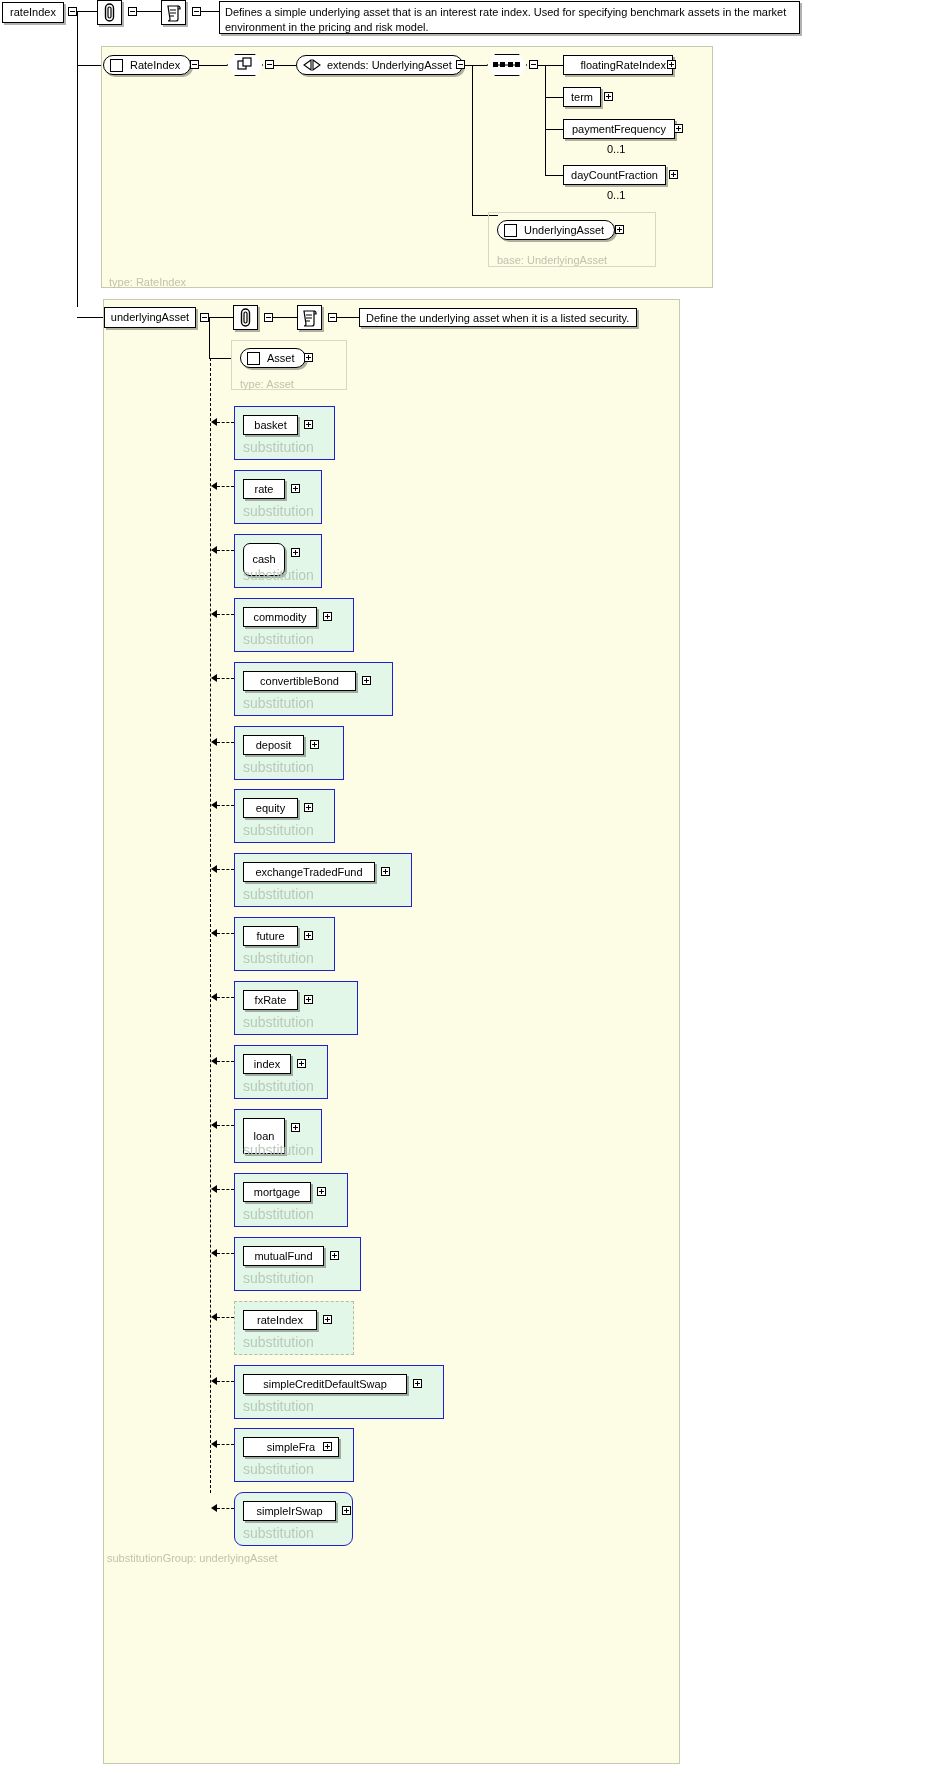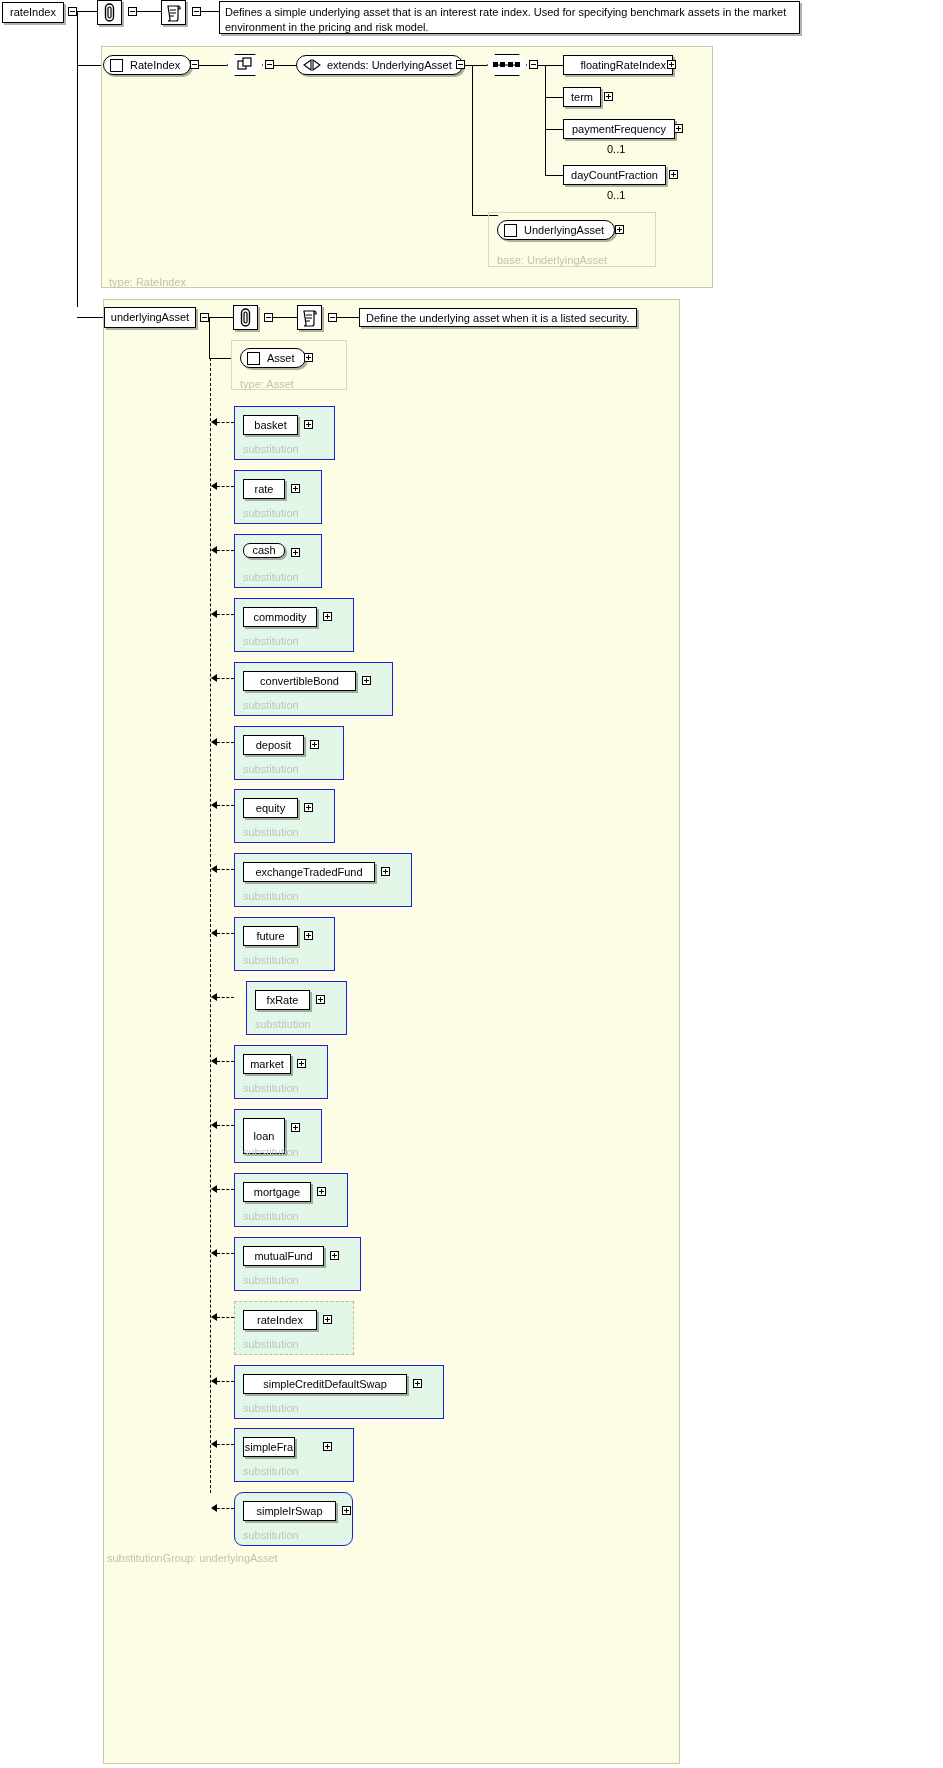--- a/index.html
+++ b/index.html
@@ -95,21 +95,21 @@
   .subbox{
     position:absolute;
     background:#e2f7e7;
     border:1px solid #2020d0;
     box-sizing:border-box;
   }
   .subbox.self{
     border:1px dashed #b9b9a8;
   }
   .subbox .sublabel{
-    position:absolute;left:8px;bottom:4px;color:#b9c9bb;font-size:11px;
+    position:absolute;left:8px;bottom:4px;color:#b9c9bb;font-size:14px;
   }
 
   
   .doc{
     position:absolute;
     background:#ffffff;border:1px solid #000;
     box-shadow:2px 2px 0 rgba(0,0,0,0.30);
     box-sizing:border-box;
     padding:3px 5px;
     font-size:11px;line-height:1.35;
@@ -324,21 +324,21 @@
     <div class="subbox" style="left: 234px; top: 470px; width: 88px; height: 54px;">
       <div class="node" style="left: 8px; top: 8px; width: 42px; height: 20px; position: absolute;">
         <span>rate</span>
       </div>
       <div class="exp plus" style="left: 56px; top: 13px;"></div>
       <div class="sublabel">substitution</div>
     </div>
     <div class="dasharm" style="left: 217px; top: 550px; width: 17px;"></div>
     <div class="arrowL" style="left: 211px; top: 546px;"></div>
     <div class="subbox" style="left: 234px; top: 534px; width: 88px; height: 54px;">
-      <div class="node" style="left: 8px; top: 8px; width: 42px; height: 15px; position: absolute; border-radius: 7px;">
+      <div class="node" style="left: 8px; top: 8px; width: 42px; height: 33px; position: absolute; border-radius: 7px;">
         <span>cash</span>
       </div>
       <div class="exp plus" style="left: 56px; top: 13px;"></div>
       <div class="sublabel">substitution</div>
     </div>
     <div class="dasharm" style="left: 217px; top: 614px; width: 17px;"></div>
     <div class="arrowL" style="left: 211px; top: 610px;"></div>
     <div class="subbox" style="left: 234px; top: 598px; width: 120px; height: 54px;">
       <div class="node" style="left: 8px; top: 8px; width: 74px; height: 20px; position: absolute;">
         <span>commodity</span>
@@ -386,32 +386,32 @@
     <div class="arrowL" style="left: 211px; top: 929px;"></div>
     <div class="subbox" style="left: 234px; top: 917px; width: 101px; height: 54px;">
       <div class="node" style="left: 8px; top: 8px; width: 55px; height: 20px; position: absolute;">
         <span>future</span>
       </div>
       <div class="exp plus" style="left: 69px; top: 13px;"></div>
       <div class="sublabel">substitution</div>
     </div>
     <div class="dasharm" style="left: 217px; top: 997px; width: 17px;"></div>
     <div class="arrowL" style="left: 211px; top: 993px;"></div>
-    <div class="subbox" style="left: 246px; top: 981px; width: 101px; height: 54px; padding-left: 36px;">
+    <div class="subbox" style="left: 234px; top: 981px; width: 124px; height: 54px; padding-left: 36px;">
       <div class="node" style="left: 8px; top: 8px; width: 55px; height: 20px; position: absolute;">
         <span>fxRate</span>
       </div>
       <div class="exp plus" style="left: 69px; top: 13px;"></div>
       <div class="sublabel">substitution</div>
     </div>
     <div class="dasharm" style="left: 217px; top: 1061px; width: 17px;"></div>
     <div class="arrowL" style="left: 211px; top: 1057px;"></div>
     <div class="subbox" style="left: 234px; top: 1045px; width: 94px; height: 54px;">
       <div class="node" style="left: 8px; top: 8px; width: 48px; height: 20px; position: absolute;">
-        <span>market</span>
+        <span>index</span>
       </div>
       <div class="exp plus" style="left: 62px; top: 13px;"></div>
       <div class="sublabel">substitution</div>
     </div>
     <div class="dasharm" style="left: 217px; top: 1125px; width: 17px;"></div>
     <div class="arrowL" style="left: 211px; top: 1121px;"></div>
     <div class="subbox" style="left: 234px; top: 1109px; width: 88px; height: 54px;">
       <div class="node" style="left: 8px; top: 8px; width: 42px; height: 36px; position: absolute;">
         <span>loan</span>
       </div>
@@ -450,21 +450,21 @@
     <div class="subbox" style="left: 234px; top: 1365px; width: 210px; height: 54px;">
       <div class="node" style="left: 8px; top: 8px; width: 164px; height: 20px; position: absolute;">
         <span>simpleCreditDefaultSwap</span>
       </div>
       <div class="exp plus" style="left: 178px; top: 13px;"></div>
       <div class="sublabel">substitution</div>
     </div>
     <div class="dasharm" style="left: 217px; top: 1444px; width: 17px;"></div>
     <div class="arrowL" style="left: 211px; top: 1440px;"></div>
     <div class="subbox" style="left: 234px; top: 1428px; width: 120px; height: 54px;">
-      <div class="node" style="left: 8px; top: 8px; width: 52px; height: 20px; position: absolute;">
+      <div class="node" style="left: 8px; top: 8px; width: 96px; height: 20px; position: absolute;">
         <span>simpleFra</span>
       </div>
       <div class="exp plus" style="left: 88px; top: 13px;"></div>
       <div class="sublabel">substitution</div>
     </div>
     <div class="dasharm" style="left: 217px; top: 1508px; width: 17px;"></div>
     <div class="arrowL" style="left: 211px; top: 1504px;"></div>
     <div class="subbox" style="left: 234px; top: 1492px; width: 119px; height: 54px; border-radius: 9px;">
       <div class="node" style="left: 8px; top: 8px; width: 93px; height: 20px; position: absolute;">
         <span>simpleIrSwap</span>

